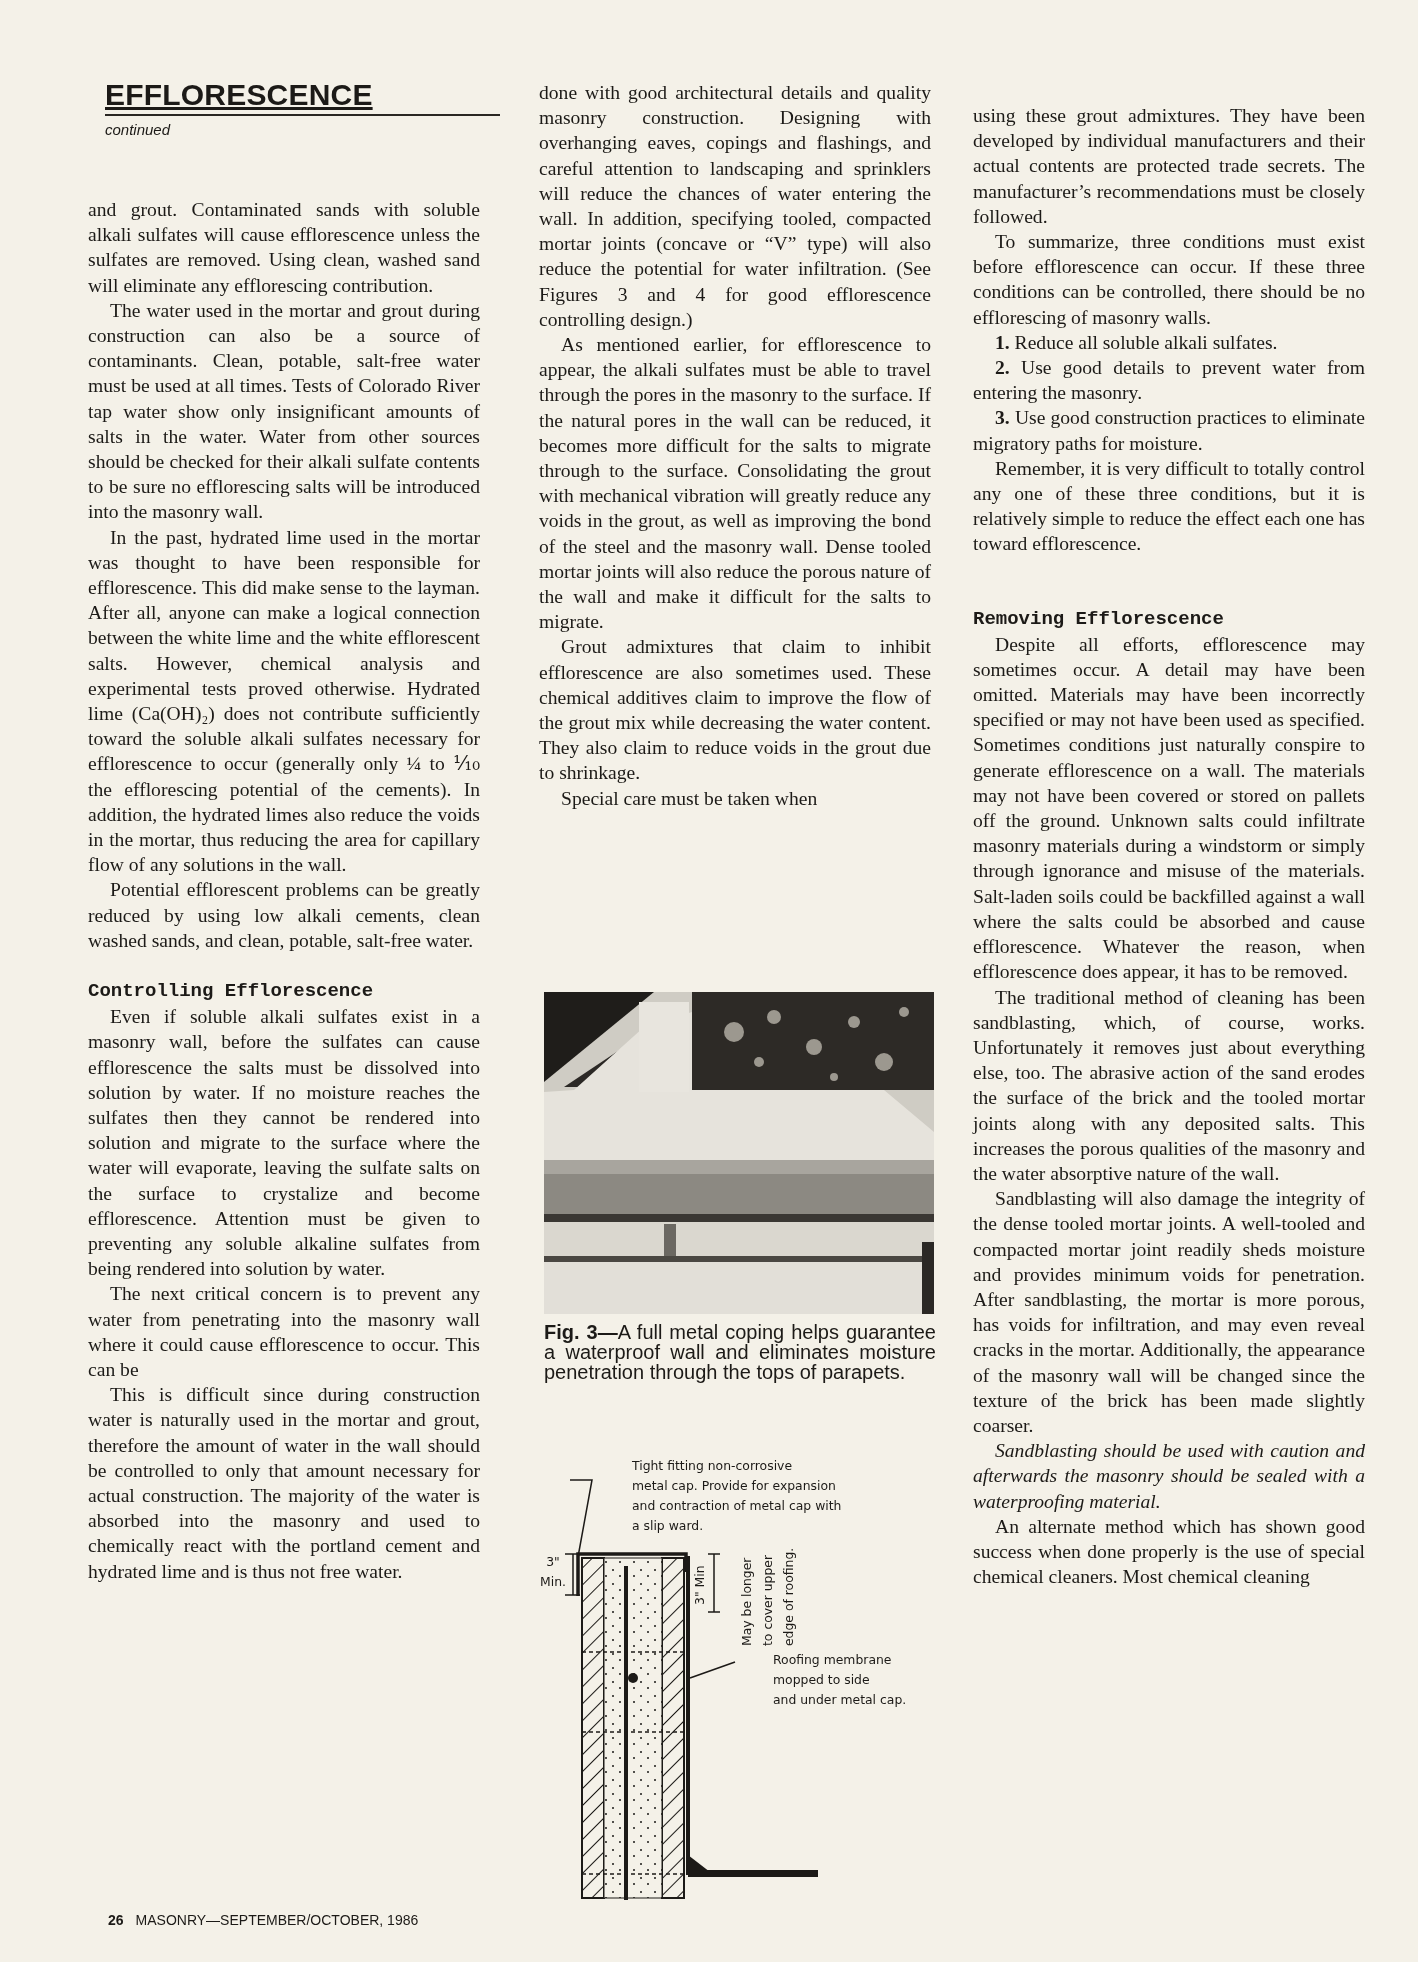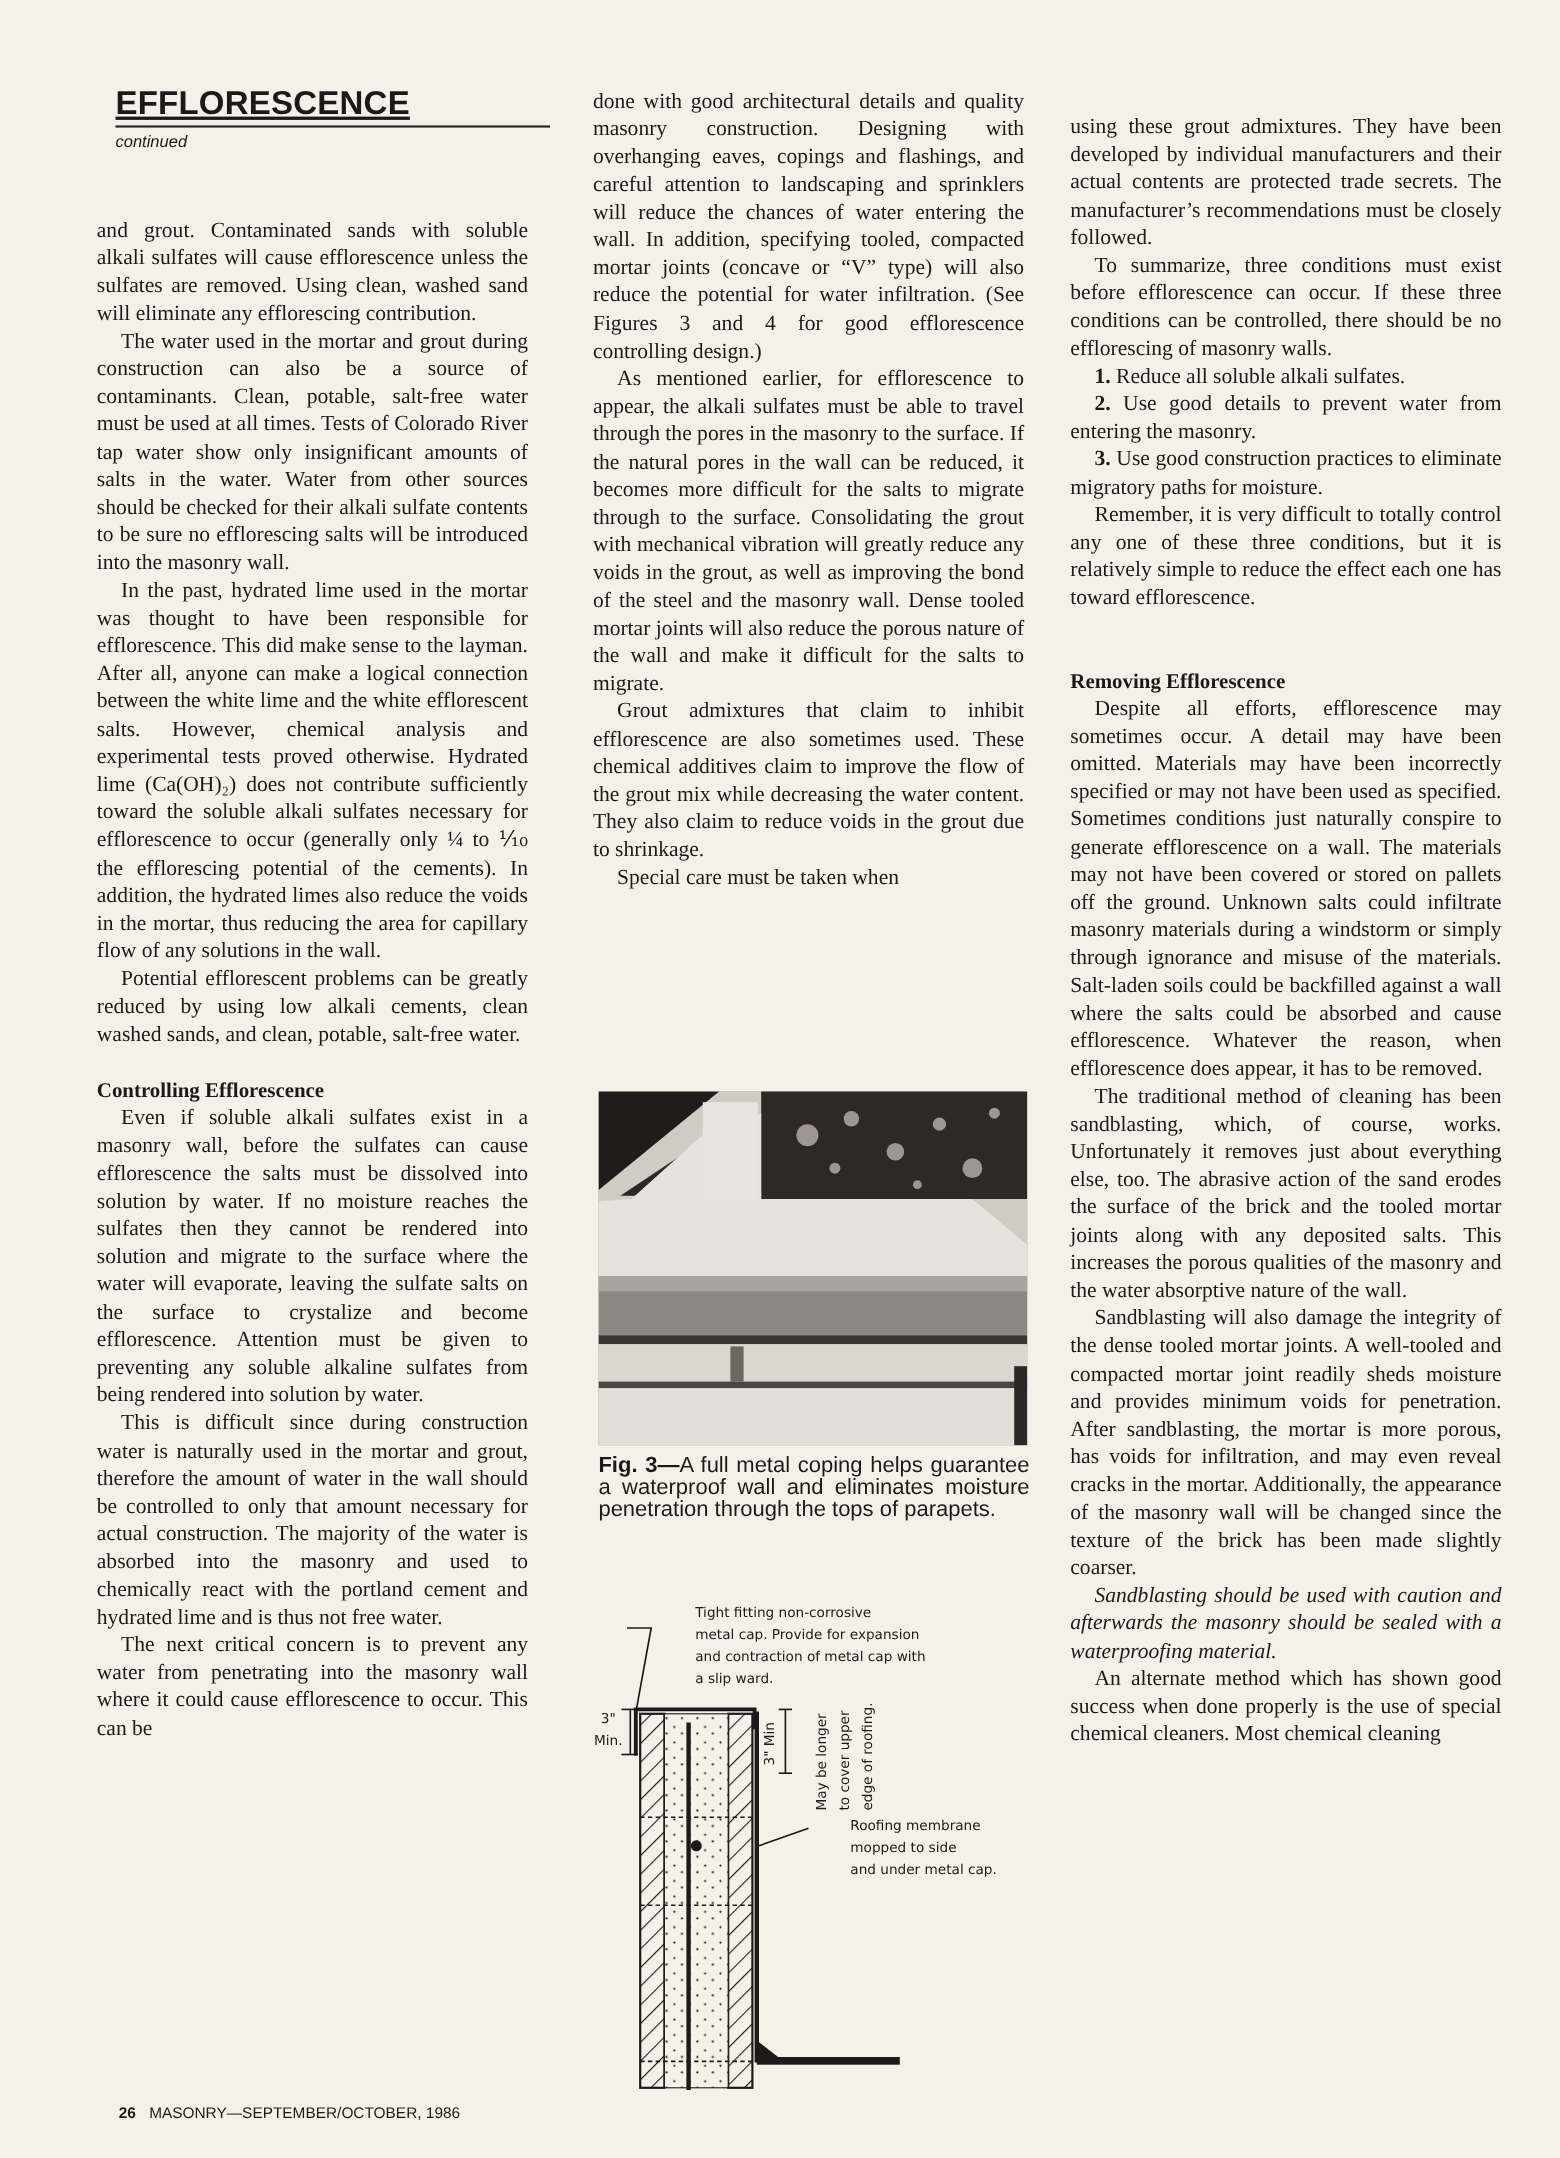--- a/index.html
+++ b/index.html
@@ -39,21 +39,21 @@
   .masthead .cont {
     font-family: "Liberation Sans", "DejaVu Sans", sans-serif;
     font-style: italic;
     font-size: 15px;
     margin-top: 5px;
   }
   .col1-body { position: absolute; left: 88px; top: 197px; width: 392px; }
 
   h2.subhead {
     margin: 0;
-    font-family: Liberation Serif, serif;
+    font-family: Liberation Mono, monospace;
     font-weight: bold;
     font-size: 19px;
     line-height: 25px;
   }
   .gap-big { height: 26px; }
   .gap-huge { height: 50px; }
   .list-item { text-indent: 22px; }
   .list-item b { font-weight: bold; }
   .italic { font-style: italic; }
 
@@ -96,22 +96,22 @@
 </div>
 
 <div class="col col1-body">
   <p class="noindent">and grout. Contaminated sands with soluble alkali sulfates will cause efflo­rescence unless the sulfates are re­moved. Using clean, washed sand will eliminate any efflorescing contribu­tion.</p>
   <p>The water used in the mortar and grout during construction can also be a source of contaminants. Clean, po­table, salt-free water must be used at all times. Tests of Colorado River tap water show only insignificant amounts of salts in the water. Water from other sources should be checked for their alkali sulfate contents to be sure no efflorescing salts will be introduced into the masonry wall.</p>
   <p>In the past, hydrated lime used in the mortar was thought to have been responsible for efflorescence. This did make sense to the layman. After all, anyone can make a logical connection between the white lime and the white efflorescent salts. However, chemical analysis and experimental tests proved otherwise. Hydrated lime (Ca(OH)₂) does not contribute sufficiently to­ward the soluble alkali sulfates nec­essary for efflorescence to occur (gen­erally only ¼ to ⅒ the efflorescing potential of the cements). In addition, the hydrated limes also reduce the voids in the mortar, thus reducing the area for capillary flow of any solutions in the wall.</p>
   <p>Potential efflorescent problems can be greatly reduced by using low alkali cements, clean washed sands, and clean, potable, salt-free water.</p>
   <div class="gap-big"></div>
   <h2 class="subhead">Controlling Efflorescence</h2>
   <p>Even if soluble alkali sulfates exist in a masonry wall, before the sulfates can cause efflorescence the salts must be dissolved into solution by water. If no moisture reaches the sulfates then they cannot be rendered into solution and migrate to the surface where the water will evaporate, leaving the sul­fate salts on the surface to crystalize and become efflorescence. Attention must be given to preventing any sol­uble alkaline sulfates from being ren­dered into solution by water.</p>
+  <p>The next critical concern is to pre­vent any water from penetrating into the masonry wall where it could cause efflorescence to occur. This can be</p>
   <p>This is difficult since during con­struction water is naturally used in the mortar and grout, therefore the amount of water in the wall should be con­trolled to only that amount necessary for actual construction. The majority of the water is absorbed into the ma­sonry and used to chemically react with the portland cement and hy­drated lime and is thus not free water.</p>
-  <p>The next critical concern is to pre­vent any water from penetrating into the masonry wall where it could cause efflorescence to occur. This can be</p>
 </div>
 
 <div class="col col2">
   <p class="noindent">done with good architectural details and quality masonry construction. Designing with overhanging eaves, copings and flashings, and careful at­tention to landscaping and sprinklers will reduce the chances of water en­tering the wall. In addition, specifying tooled, compacted mortar joints (con­cave or “V” type) will also reduce the potential for water infiltration. (See Figures 3 and 4 for good efflorescence controlling design.)</p>
   <p>As mentioned earlier, for efflores­cence to appear, the alkali sulfates must be able to travel through the pores in the masonry to the surface. If the natural pores in the wall can be re­duced, it becomes more difficult for the salts to migrate through to the sur­face. Consolidating the grout with me­chanical vibration will greatly reduce any voids in the grout, as well as im­proving the bond of the steel and the masonry wall. Dense tooled mortar joints will also reduce the porous na­ture of the wall and make it difficult for the salts to migrate.</p>
   <p>Grout admixtures that claim to in­hibit efflorescence are also sometimes used. These chemical additives claim to improve the flow of the grout mix while decreasing the water content. They also claim to reduce voids in the grout due to shrinkage.</p>
   <p>Special care must be taken when</p>
 </div>
 
 <div class="photo">

